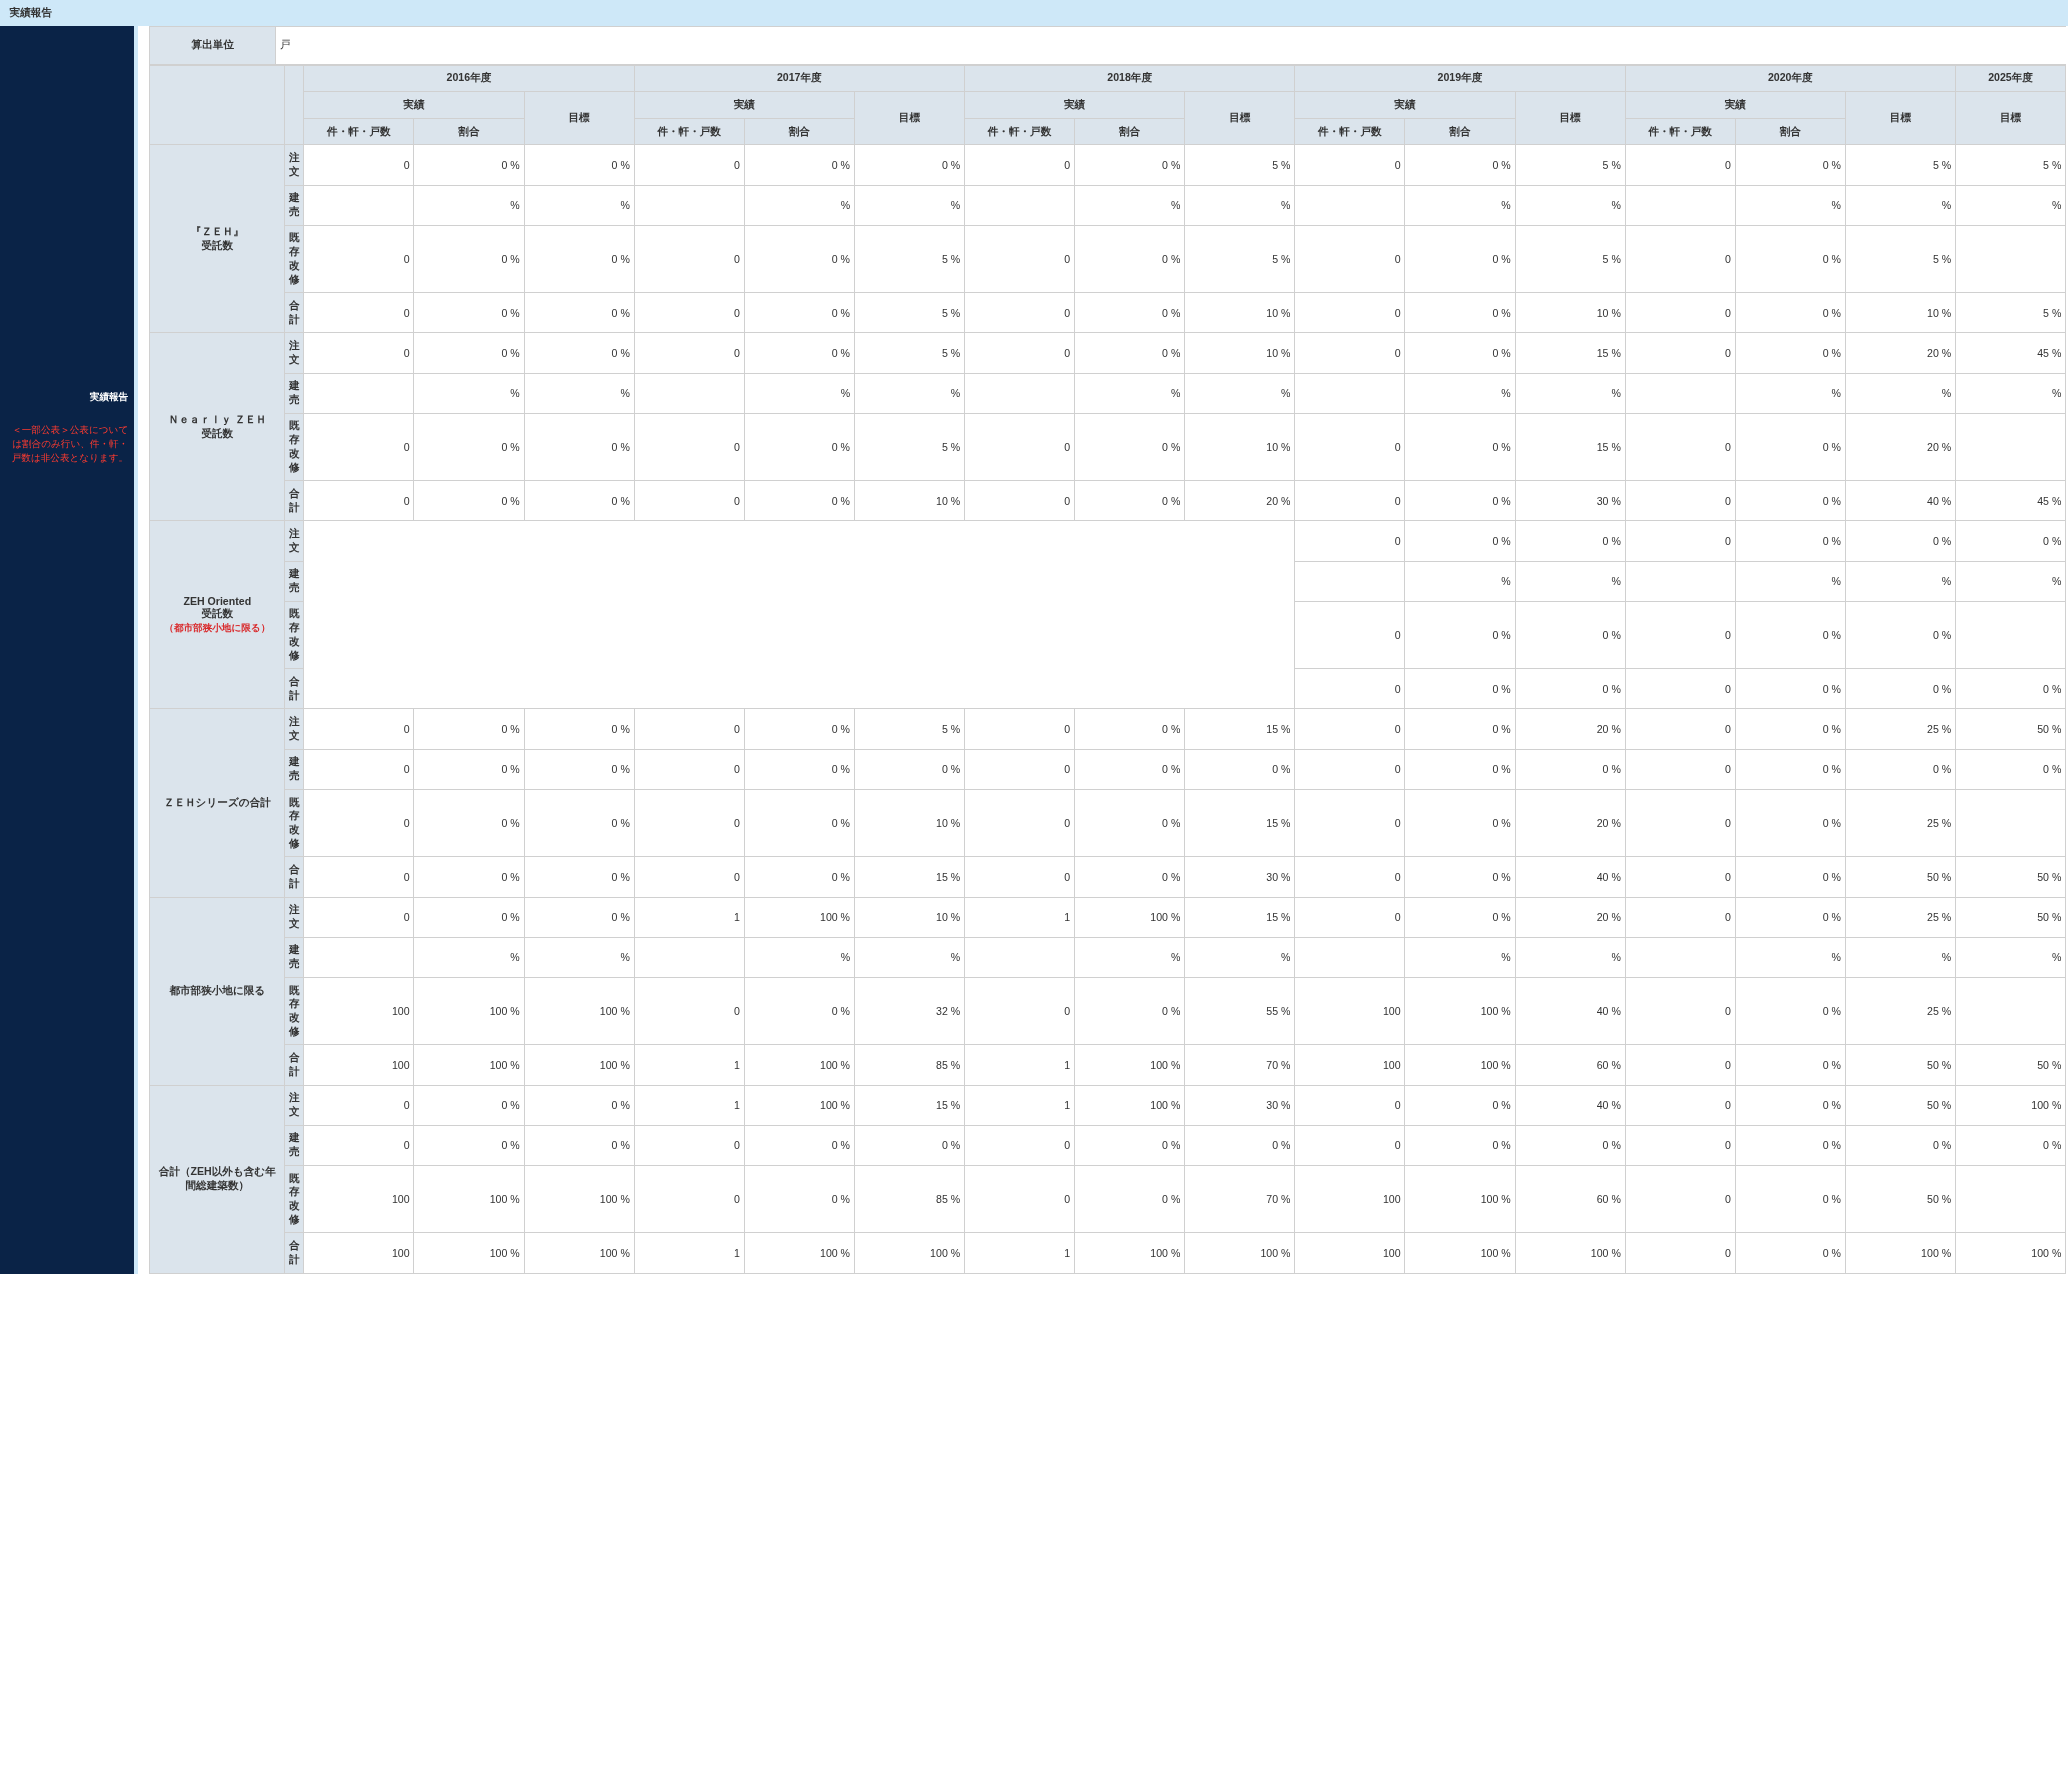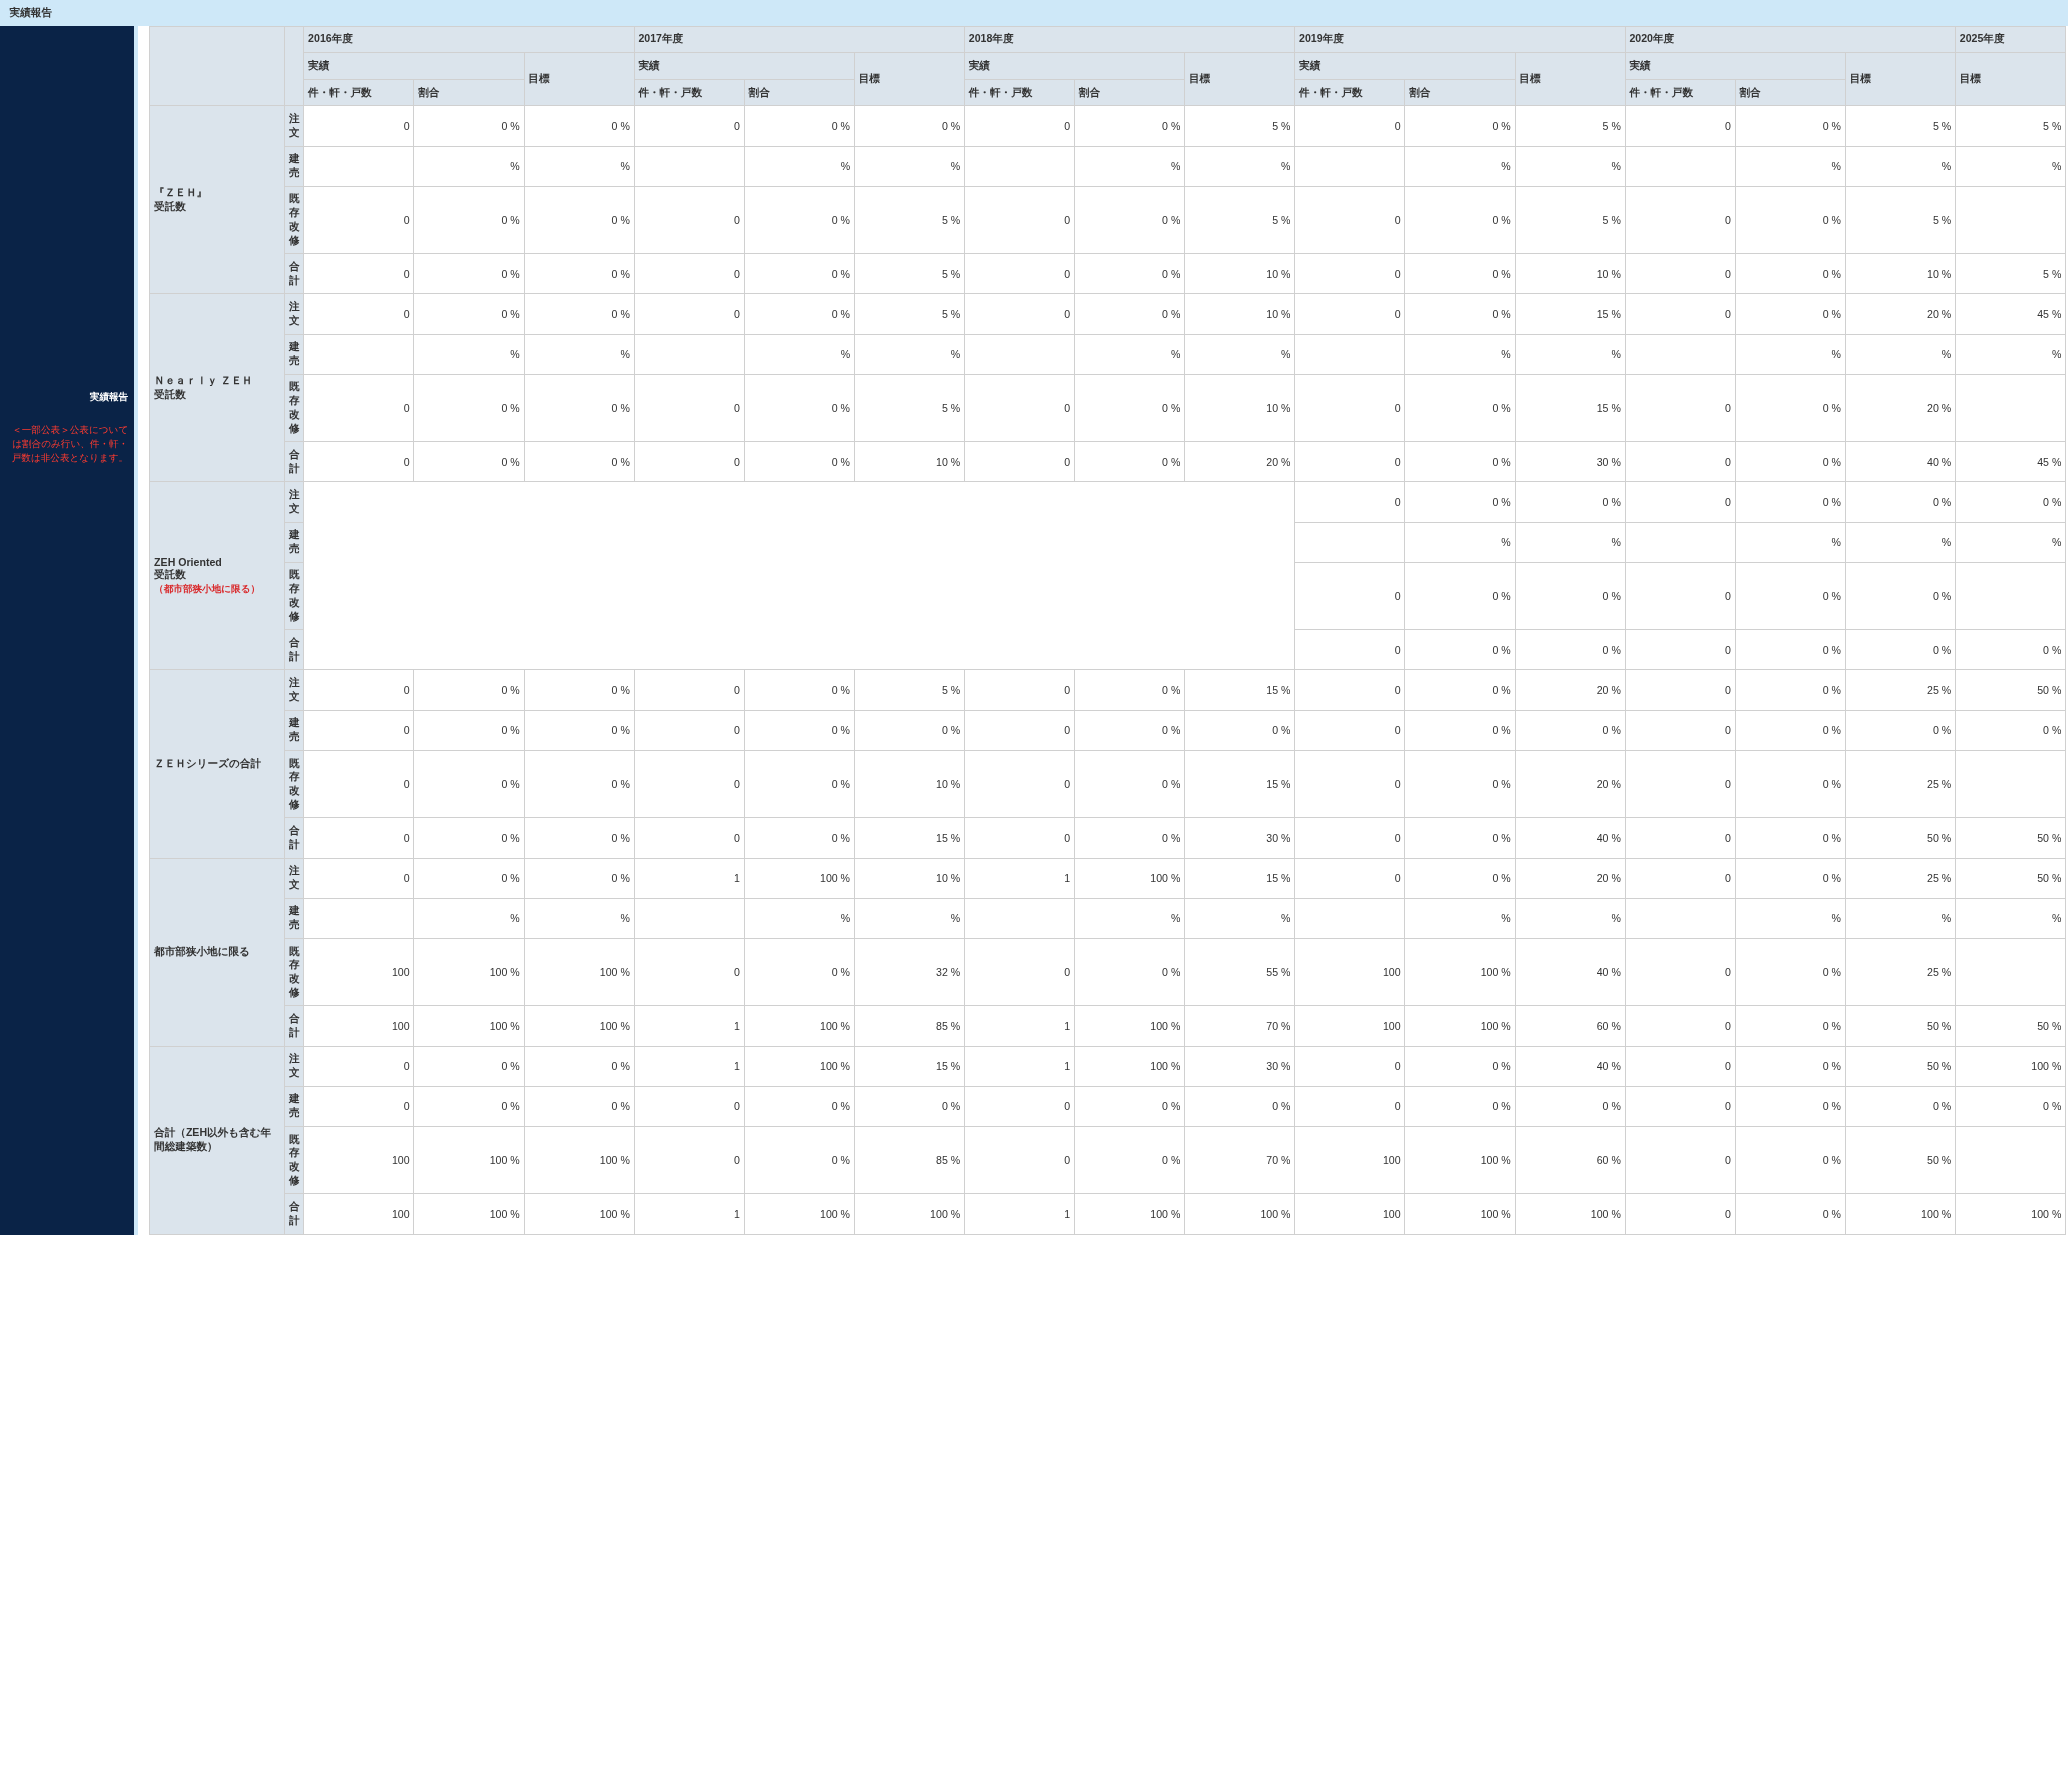--- a/index.html
+++ b/index.html
@@ -11,41 +11,45 @@
   .sidebar-title { text-align: right; font-weight: bold; }
   .sidebar-note { color: #ff3b30; text-align: right; line-height: 1.5; margin-top:19px;}
   .spine { width: 3.8px; background: #cee8f8; }
   .gap { width: 11.5px; background: #fff; }
   .main { flex: 1; overflow-x: auto; padding-right:1.9px;}
   .unit-row { display: flex; align-items: stretch; border: 1px solid #d0d0d0; border-right:none; margin: 0; }
   .unit-label { width: 125px; background: #dbe4ec; display:flex; align-items:center; justify-content:center; padding: 11.5px 7.7px; font-weight: bold; font-size:10.6px; }
   .unit-value { width: 27px; border-left:1px solid #d0d0d0; padding: 11.5px 3.8px; background:#fff; font-size:10.6px;}
   table.data { border-collapse: collapse; width: 100%; table-layout: fixed; }
   table.data th, table.data td { border: 1px solid #d0d0d0; padding: 5.8px 3.8px; font-size: 10.6px; background:#fff; }
-  table.data th { background: #dbe4ec; font-weight: bold; text-align: left; }
+  table.data th { background: #dbe4ec; font-weight: bold; text-align: center; }
   th.cat { width: 135px; }
   th.sub { width: 19px; padding: 5.8px 1.9px; line-height:1.3;}
   td.num { text-align: right; padding-right:5.8px;}
   td.empty {}
   .note-red { color: #d9292b; font-size:9.6px;}
 </style>
 </head>
 <body>
 
 <div class="page">
   <div class="page-title-bar">実績報告</div>
   <div class="layout">
     <div class="sidebar">
       <div class="sidebar-title">実績報告</div>
       <div class="sidebar-note">＜一部公表＞公表については割合のみ行い、件・軒・戸数は非公表となります。</div>
     </div>
     <div class="spine"></div>
     <div class="gap"></div>
     <div class="main">
 
+      <div class="unit-row">
+        <div class="unit-label">算出単位</div>
+        <div class="unit-value">戸</div>
+      </div>
 
       <table class="data">
         <thead id="thead">
             <tr>
               <th class="cat" rowspan="3"></th>
               <th class="sub" rowspan="3"></th>
               <th colspan="3">2016年度</th>
               <th colspan="3">2017年度</th>
               <th colspan="3">2018年度</th>
               <th colspan="3">2019年度</th>

